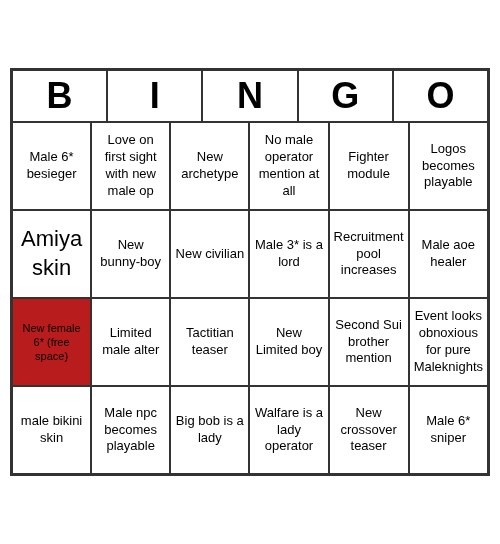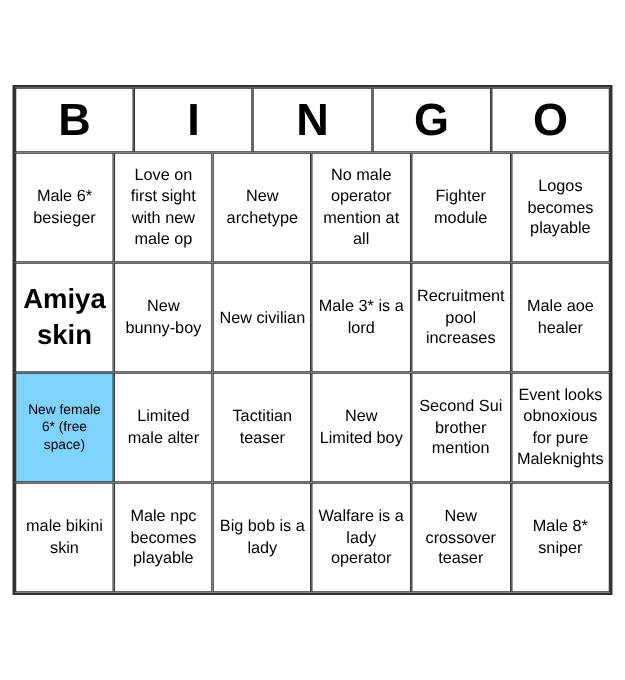--- a/index.html
+++ b/index.html
@@ -44,25 +44,25 @@
       justify-content: center;
       text-align: center;
       padding: 4px;
       font-size: 13px;
       line-height: 1.3;
       color: #000;
       background: #fff;
     }
     .bingo-cell.large-text {
       font-size: 22px;
-      font-weight: bold;
+      font-weight: normal;
     }
     .bingo-cell.free-space {
       font-size: 11px;
-      background: #7dd3fc;
+      background: #b91c1c;
     }
   </style>
 </head>
 <body>
 
 <div class="bingo-card">
   <div class="bingo-header">
   <div class="bingo-header-cell">B</div>
       <div class="bingo-header-cell">I</div>
       <div class="bingo-header-cell">N</div>
@@ -86,15 +86,15 @@
       <div class="bingo-cell">Limited male alter</div>
       <div class="bingo-cell">Tactitian teaser</div>
       <div class="bingo-cell">New Limited boy</div>
       <div class="bingo-cell">Second Sui brother mention</div>
       <div class="bingo-cell">Event looks obnoxious for pure Maleknights</div>
       <div class="bingo-cell">male bikini skin</div>
       <div class="bingo-cell">Male npc becomes playable</div>
       <div class="bingo-cell">Big bob is a lady</div>
       <div class="bingo-cell">Walfare is a lady operator</div>
       <div class="bingo-cell">New crossover teaser</div>
-      <div class="bingo-cell">Male 8* sniper</div>
+      <div class="bingo-cell">Male 6* sniper</div>
     </div>
 </div>
 
 </body></html>

